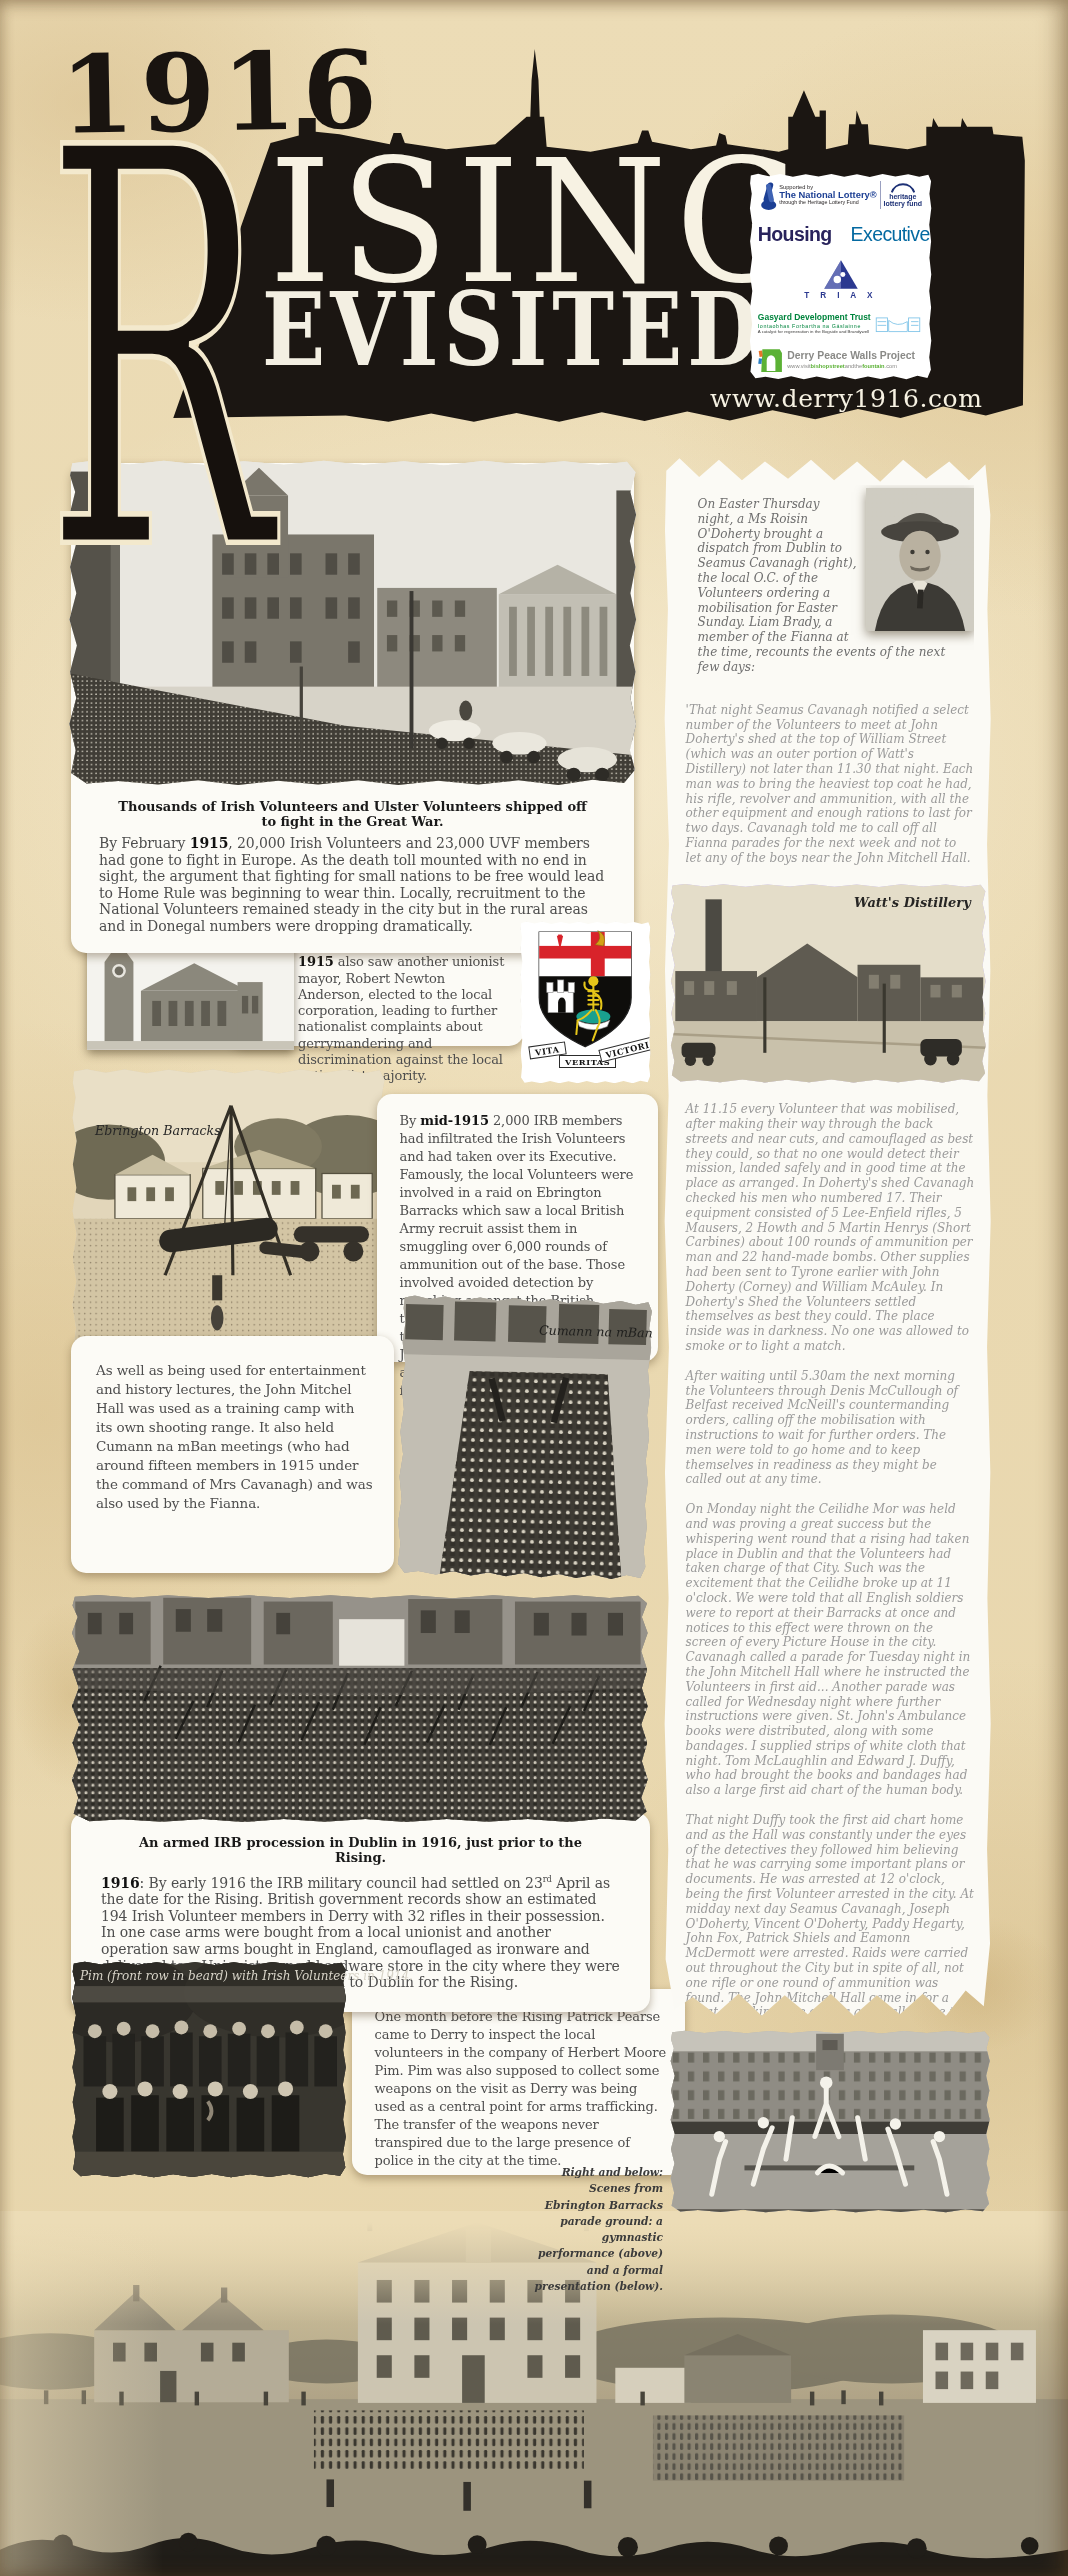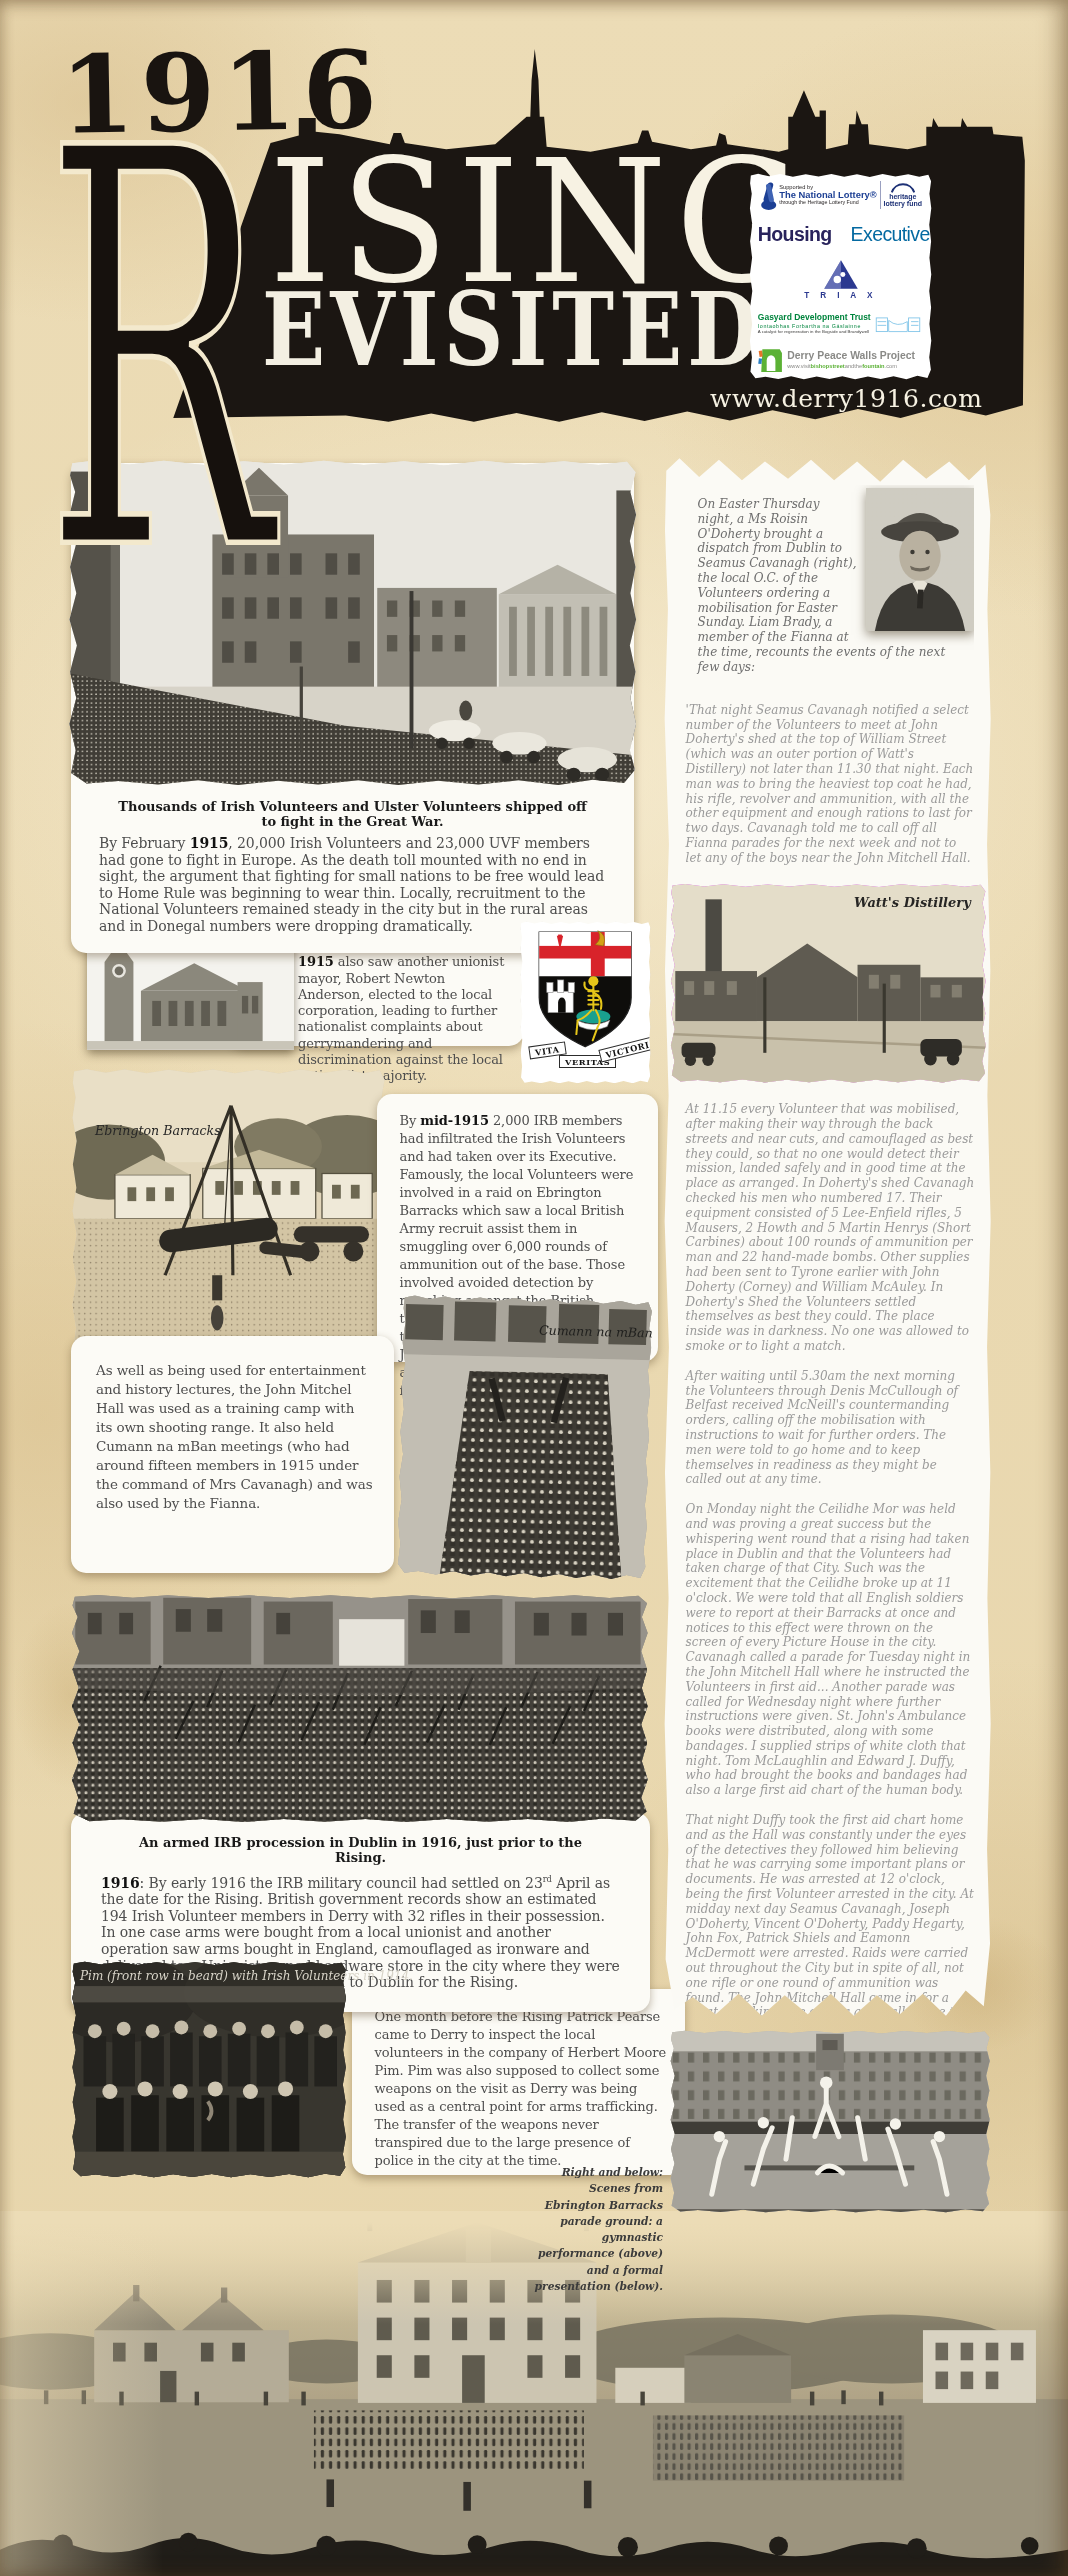--- a/index.html
+++ b/index.html
@@ -474,21 +474,21 @@
             <circle cx="74" cy="102" r="3.5" fill="#3c3a34"></circle>
               <circle cx="98" cy="102" r="3.5" fill="#3c3a34"></circle>
             <path d="M14,228 Q28,152 86,150 Q144,152 158,228 Z" fill="#3c3a35"></path>
             <polygon points="74,152 86,176 98,152 92,148 80,148" fill="#e8e4d8"></polygon>
             <rect x="82" y="162" width="9" height="30" fill="#2a2824" transform="rotate(3 86 177)"></rect>
           </svg>
         </div>
         <p class="rtext rintro" style="margin:12px">On Easter Thursday night, a Ms Roisin O'Doherty brought a dispatch from Dublin to Seamus Cavanagh (right), the local O.C. of the Volunteers ordering a mobilisation for Easter Sunday. Liam Brady, a member of the Fianna at the time, recounts the events of the next few days:</p>
       </div>
       <p class="rtext" style="margin:16.3px 0 0">'That night Seamus Cavanagh notified a select number of the Volunteers to meet at John Doherty's shed at the top of William Street (which was an outer portion of Watt's Distillery) not later than 11.30 that night. Each man was to bring the heaviest top coat he had, his rifle, revolver and ammunition, with all the other equipment and enough rations to last for two days. Cavanagh told me to call off all Fianna parades for the next week and not to let any of the boys near the John Mitchell Hall.</p>
-      <div class="photo torn" style="position:relative;margin:17.6px -12.6px 0 -16.3px;height:200px;background:#d946ef">
+      <div class="photo torn" style="position:relative;margin:17.6px -12.6px 0 -16.3px;height:200px;background:#c4b5fd">
         <svg width="318" height="200" viewBox="0 0 506 318" preserveAspectRatio="none">
           <rect width="506" height="318" fill="#e4ddc9"></rect>
           <rect x="58" y="26" width="26" height="150" fill="#4c4a43"></rect>
           <g fill="#5f5b51">
             <rect x="10" y="140" width="130" height="80"></rect>
             <polygon points="140,150 220,96 300,150 300,220 140,220"></polygon>
             <rect x="300" y="130" width="100" height="90"></rect>
             <rect x="400" y="150" width="100" height="70"></rect>
           </g>
           <g fill="#837e70">

